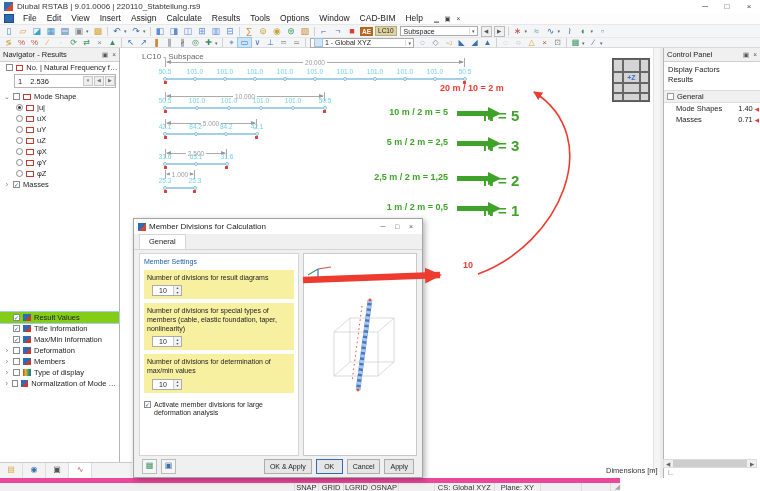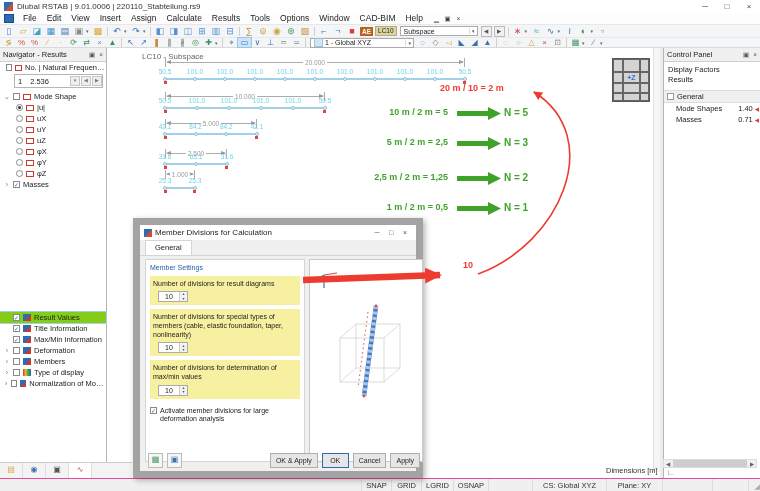--- a/index.html
+++ b/index.html
@@ -32,21 +32,21 @@
   .tchip{background:#ddd4a2;border:1px solid #b5ab80;font-size:6.5px;line-height:8px;padding:0 2px;margin:0 1px}
   .tcombo{display:inline-flex;align-items:center;background:#fff;border:1px solid #ababab;height:10px;
           font-size:7px;padding-left:3px;margin:0 2px;box-sizing:border-box}
   .tcombo-text{flex:1;white-space:nowrap;overflow:hidden}
   .tcombo-arr{font-size:5px;color:#555;padding:0 2px;border-left:1px solid #ddd}
   .ttile{width:7px;height:7px;background:#cfe6f7;border:1px solid #9ec4e0;margin-right:2px}
   .tnav{font-size:5.5px;color:#555;border:1px solid #bbb;background:#f0f0f0;width:9px;height:9px;line-height:8px;text-align:center;margin:0 1px}
   
   .workspace{position:absolute;left:0;top:48px;width:760px;height:430px}
   
-  .navigator{position:absolute;left:0;top:0;width:107px;height:430px;background:#fff;border-right:1px solid #b5b5b5;box-sizing:border-box;font-size:7.5px}
+  .navigator{position:absolute;left:0;top:0;width:120px;height:430px;background:#fff;border-right:1px solid #b5b5b5;box-sizing:border-box;font-size:7.5px}
   .panel-head{height:13px;background:#f0f0f1;border-bottom:1px solid #cfcfcf;display:flex;align-items:center;
               padding:0 3px;font-size:7.5px;color:#222}
   .ph-btns{margin-left:auto;display:flex;gap:4px;font-size:6.5px;color:#555}
   .gcombo{display:flex;align-items:center;margin:3px 3px 4px 3px;border:1px solid #c6c6c6;background:#f4f4f4;
           height:12px;color:#8a8a8a;padding-left:2px}
   .gcombo .sp{margin-left:auto;display:flex;align-items:center;gap:1px}
   .spbtn{font-size:5px;color:#777;border:1px solid #c6c6c6;background:#eee;width:8px;height:8px;line-height:7px;text-align:center}
   .nrow{display:flex;align-items:center;height:11px;padding-left:4px;gap:3px;white-space:nowrap}
   .nrow .lbl{overflow:hidden;text-overflow:ellipsis}
   .nrow.sel{background:#84cc16;outline:1px solid #a6cdf0}
@@ -75,32 +75,32 @@
   .dim .al{position:absolute;left:1px;top:2px;width:0;height:0;border-top:2.5px solid transparent;border-bottom:2.5px solid transparent;border-right:5px solid #9a9a9a}
   .dim .ar{position:absolute;right:1px;top:2px;width:0;height:0;border-top:2.5px solid transparent;border-bottom:2.5px solid transparent;border-left:5px solid #9a9a9a}
   .dim .dlabel{position:absolute;left:50%;transform:translateX(-50%);top:0;background:#fff;padding:0 2px;font-size:6.5px;color:#9a9a9a;line-height:9px}
   .mline{position:absolute;height:2px;background:#a3d0e8}
   .node{position:absolute;width:4px;height:4px;border-radius:50%;border:1px solid #8cbeda;background:#eaf6fc;box-sizing:border-box}
   .bval{position:absolute;font-size:6.5px;color:#6fd1e8;transform:translateX(-50%);white-space:nowrap}
   .support{position:absolute;width:3px;height:3px;background:#e04338}
   
   .ann-formula{position:absolute;right:212px;font-size:9px;font-weight:bold;color:#3fa329;white-space:nowrap}
   .ann-arrow{position:absolute;left:324px;width:44px;height:13px}
-  .ann-n{position:absolute;left:371px;font-size:10px;font-weight:bold;color:#3fa329;white-space:nowrap}
+  .ann-n{position:absolute;left:350px;font-size:15px;font-weight:bold;color:#3fa329;white-space:nowrap}
   .red-formula{position:absolute;left:307px;top:35px;font-size:9px;font-weight:bold;color:#ee3b30;white-space:nowrap}
   .red-ten{position:absolute;left:330px;top:212px;font-size:9px;font-weight:bold;color:#ee3b30}
   
   .nav-cube{position:absolute;left:479px;top:10px;width:38px;height:44px;background:#dcdcdc;border:1px solid #555;
             display:grid;grid-template-columns:28% 46% 26%;grid-template-rows:30% 28% 22% 20%;box-sizing:border-box}
   .nc-cell{border:0.5px solid #666;box-sizing:border-box;font-size:7px;font-weight:bold;color:#3a6fd0;
            display:flex;align-items:center;justify-content:center;background:#d4d4d4}
   
   .red-overlay{position:absolute;left:0;top:0;width:760px;height:430px;pointer-events:none;z-index:40}
   
-  .dialog{position:absolute;left:133px;top:170px;width:290px;height:260px;background:#f0f0f0;border:7px solid #a3a3a3;
+  .dialog{position:absolute;left:133px;top:170px;width:290px;height:260px;background:#f0f0f0;border:1px solid #a3a3a3;
           box-shadow:2px 2px 6px rgba(0,0,0,.3);z-index:30;font-size:7px;box-sizing:border-box}
   .dlg-title{height:15px;background:#fff;display:flex;align-items:center;padding:0 4px;font-size:8px;gap:3px}
   .dlg-ico{width:8px;height:8px;background:linear-gradient(135deg,#2d6cb4 55%,#d04a3a 55%)}
   .dlg-btns{margin-left:auto;display:flex}
   .dlg-wbtn{width:14px;text-align:center;font-size:7px;color:#555}
   .dlg-tabs{height:16px;border-bottom:1px solid #d5d5d5;padding-left:5px;display:flex;align-items:flex-end;box-sizing:border-box}
   .dlg-tab{background:#fff;border:1px solid #d5d5d5;border-bottom:none;height:14px;line-height:14px;padding:0 9px;font-size:7.5px}
   .dlg-left{position:absolute;left:5px;top:34px;width:160px;height:203px;background:#fff;border:1px solid #d5d5d5;
             box-sizing:border-box;padding:3px 4px;overflow:hidden}
   .ms-label{color:#1f5fa9;margin:1px 0 5px 0}
@@ -126,21 +126,21 @@
   .cp-row{display:flex;align-items:center;height:11px;padding-left:12px;padding-right:1px}
   .cp-row .v{margin-left:auto}
   .cp-red{color:#e03c2d;font-size:5.5px;margin-left:2px}
   
   .hscroll{position:absolute;left:663px;top:411px;width:94px;height:9px;background:#f0f0f0;border:1px solid #dcdcdc;display:flex;align-items:center;box-sizing:border-box;z-index:45}
   .hs-arr{width:8px;font-size:5.5px;color:#666;text-align:center}
   .hs-thumb{flex:1;height:7px;background:#cdcdcd;margin:0 1px}
   .dims-label{position:absolute;left:606px;top:418px;font-size:7.5px;color:#333;z-index:45}
   .mini-axes{position:absolute;left:667px;top:420px;font-size:8px;color:#777;z-index:46}
   
-  .statusbar{position:absolute;left:0;bottom:0;width:760px;height:13px;background:#f0f0f0;border-top:1px solid #ec4899;
+  .statusbar{position:absolute;left:0;bottom:0;width:620px;height:13px;background:#f0f0f0;border-top:5px solid #ec4899;
              display:flex;font-size:7.5px;color:#333;box-sizing:border-box}
   .sb-cell{border-right:1px solid #dcdcdc;display:flex;align-items:center;justify-content:center;height:100%;box-sizing:border-box;white-space:nowrap;overflow:hidden}
   .sb-grip{width:11px;display:flex;align-items:flex-end;justify-content:flex-end;font-size:7px;color:#aaa}
 </style>
 </head>
 <body>
 
 <div class="app">
 
   <div class="titlebar">

